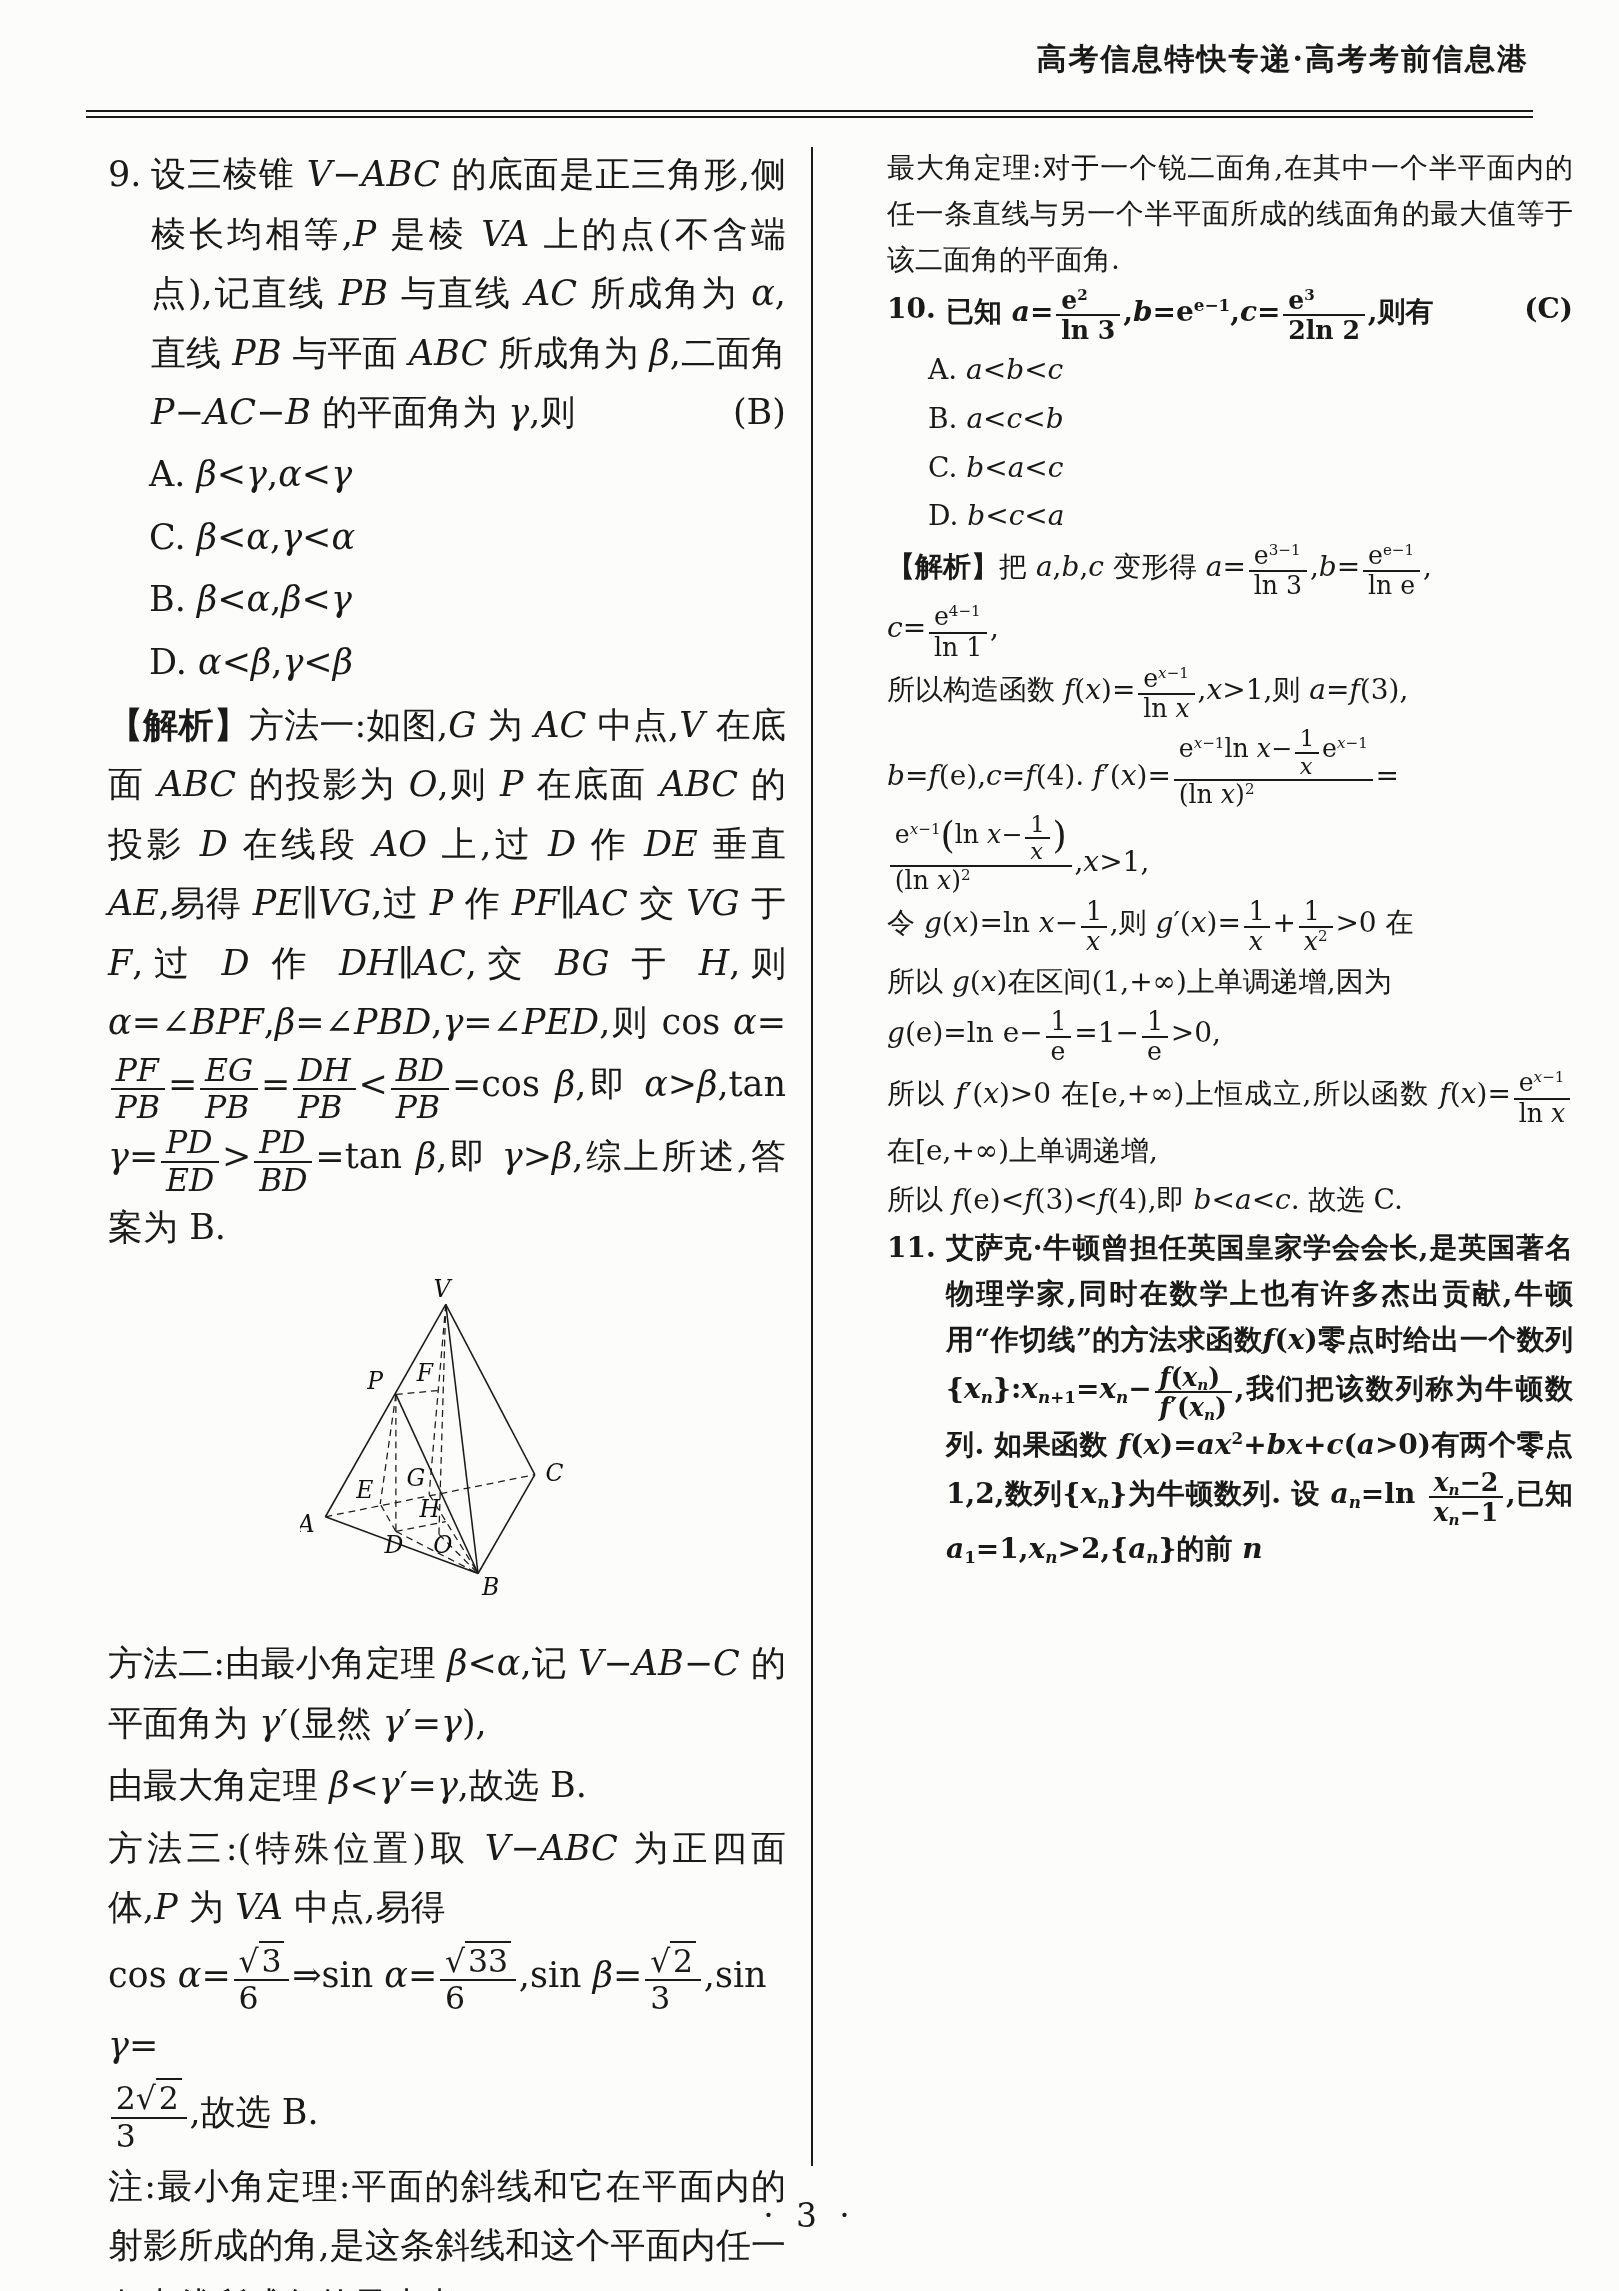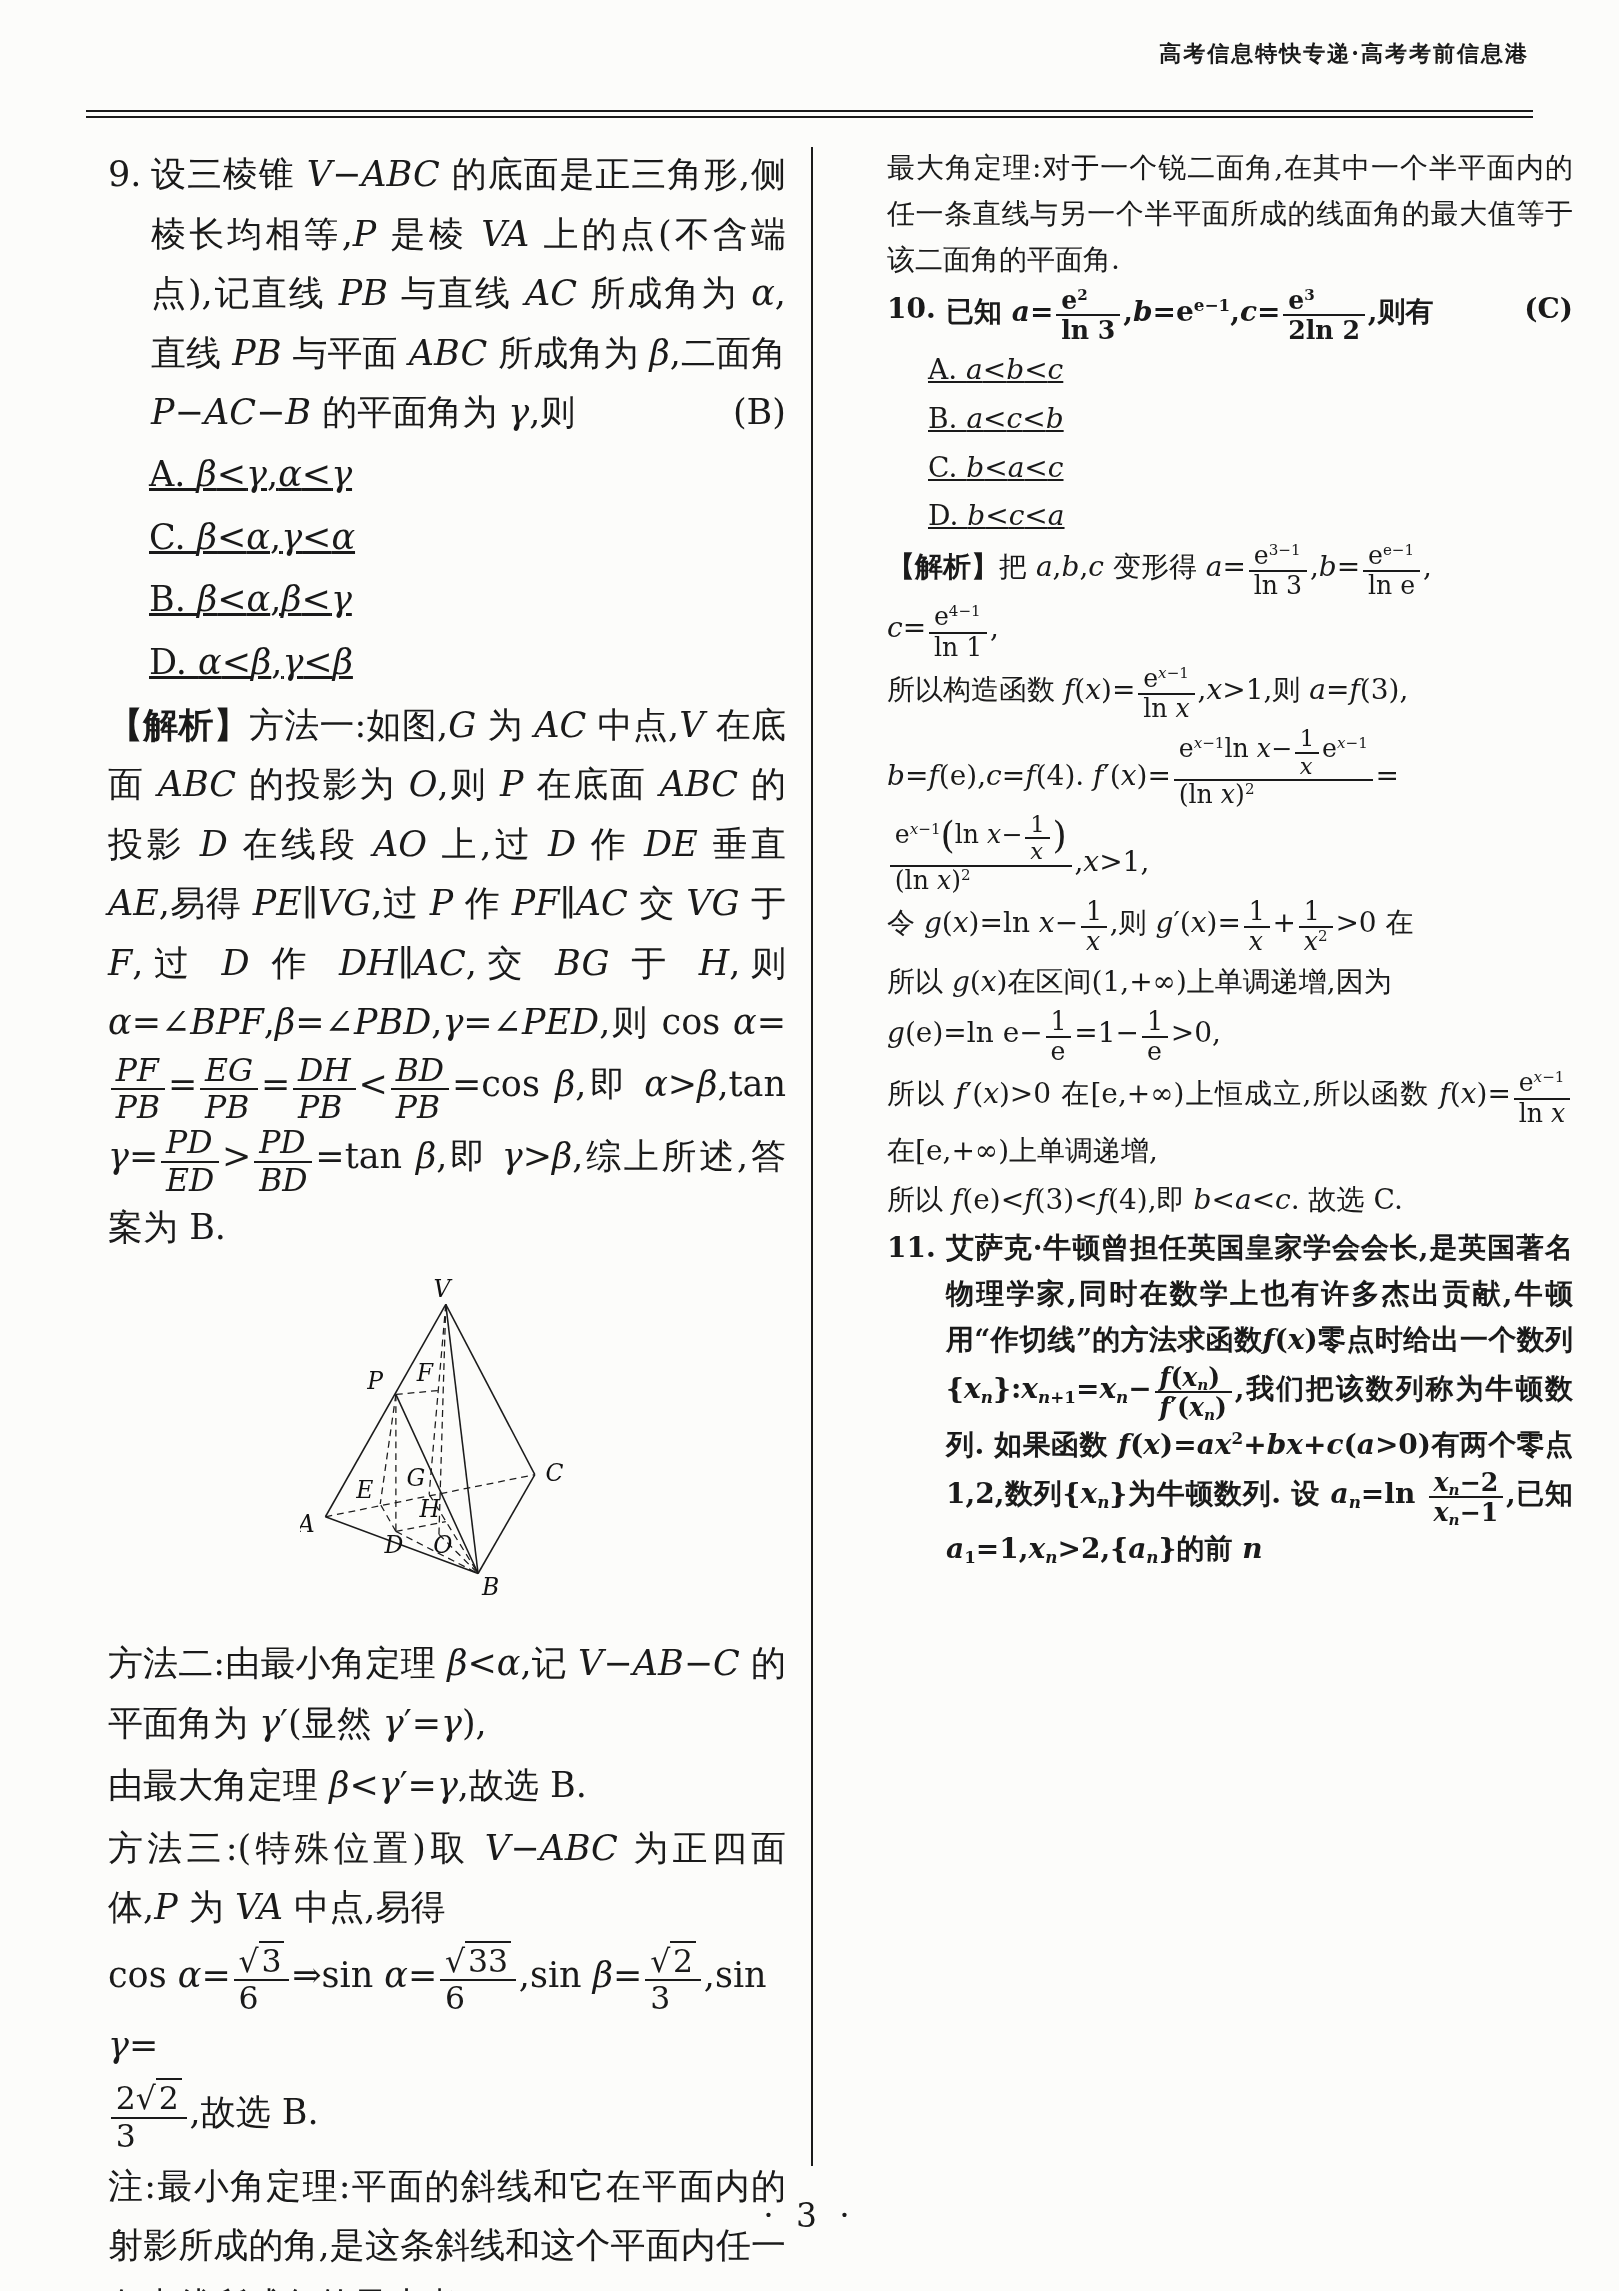--- a/index.html
+++ b/index.html
@@ -1,26 +1,26 @@
 <!DOCTYPE html>
 <html><head>
 <meta charset="utf-8">
 <style>
   html,body{margin:0;padding:0;}
   body{width:1619px;height:2292px;background:#e9e9e7;font-family:"DejaVu Serif","Liberation Serif",serif;}
   .page{position:absolute;left:0;top:0;width:1619px;height:2292px;background:#fcfcfa;color:#1a1a1a;overflow:hidden;}
-  .header-title{position:absolute;top:39px;right:90px;font-size:22px;font-weight:bold;letter-spacing:2px;}
+  .header-title{position:absolute;top:39px;right:90px;font-size:30px;font-weight:bold;letter-spacing:2px;}
   .rule{position:absolute;left:86px;top:110px;width:1447px;height:3.9px;border-top:2.9px solid #1b1b1b;border-bottom:2px solid #1b1b1b;}
   .divider{position:absolute;left:811px;top:147px;width:2px;height:2019px;background:#1b1b1b;}
   .col{position:absolute;top:145px;}
   .col-left{left:108px;width:678px;font-size:35px;line-height:1.70;}
   .col-right{left:887px;width:686px;font-size:28px;line-height:1.64;}
   .blk{margin:0 0 2.9px 0;}
   .just{text-align:justify;}
-  .opt{padding-left:41px;text-decoration:underline;}
+  .opt{padding-left:41px;}
   .hang1{position:relative;padding-left:43px;}
   .hang2{position:relative;padding-left:59px;font-weight:bold;}
   .qnum{position:absolute;left:0;top:0;}
   .it{font-style:italic;}
   .bd{font-weight:bold;}
   .ans{float:right;}
   .frac{display:inline-block;vertical-align:-0.72em;text-align:left;margin:0 2.9px;font-size:0.9em;line-height:1.12;}
   .fn{display:block;border-bottom:2.5px solid currentColor;padding:0 4.9px;}
   .fd{display:block;padding:0 4.9px;}
   .pw{white-space:nowrap;}

